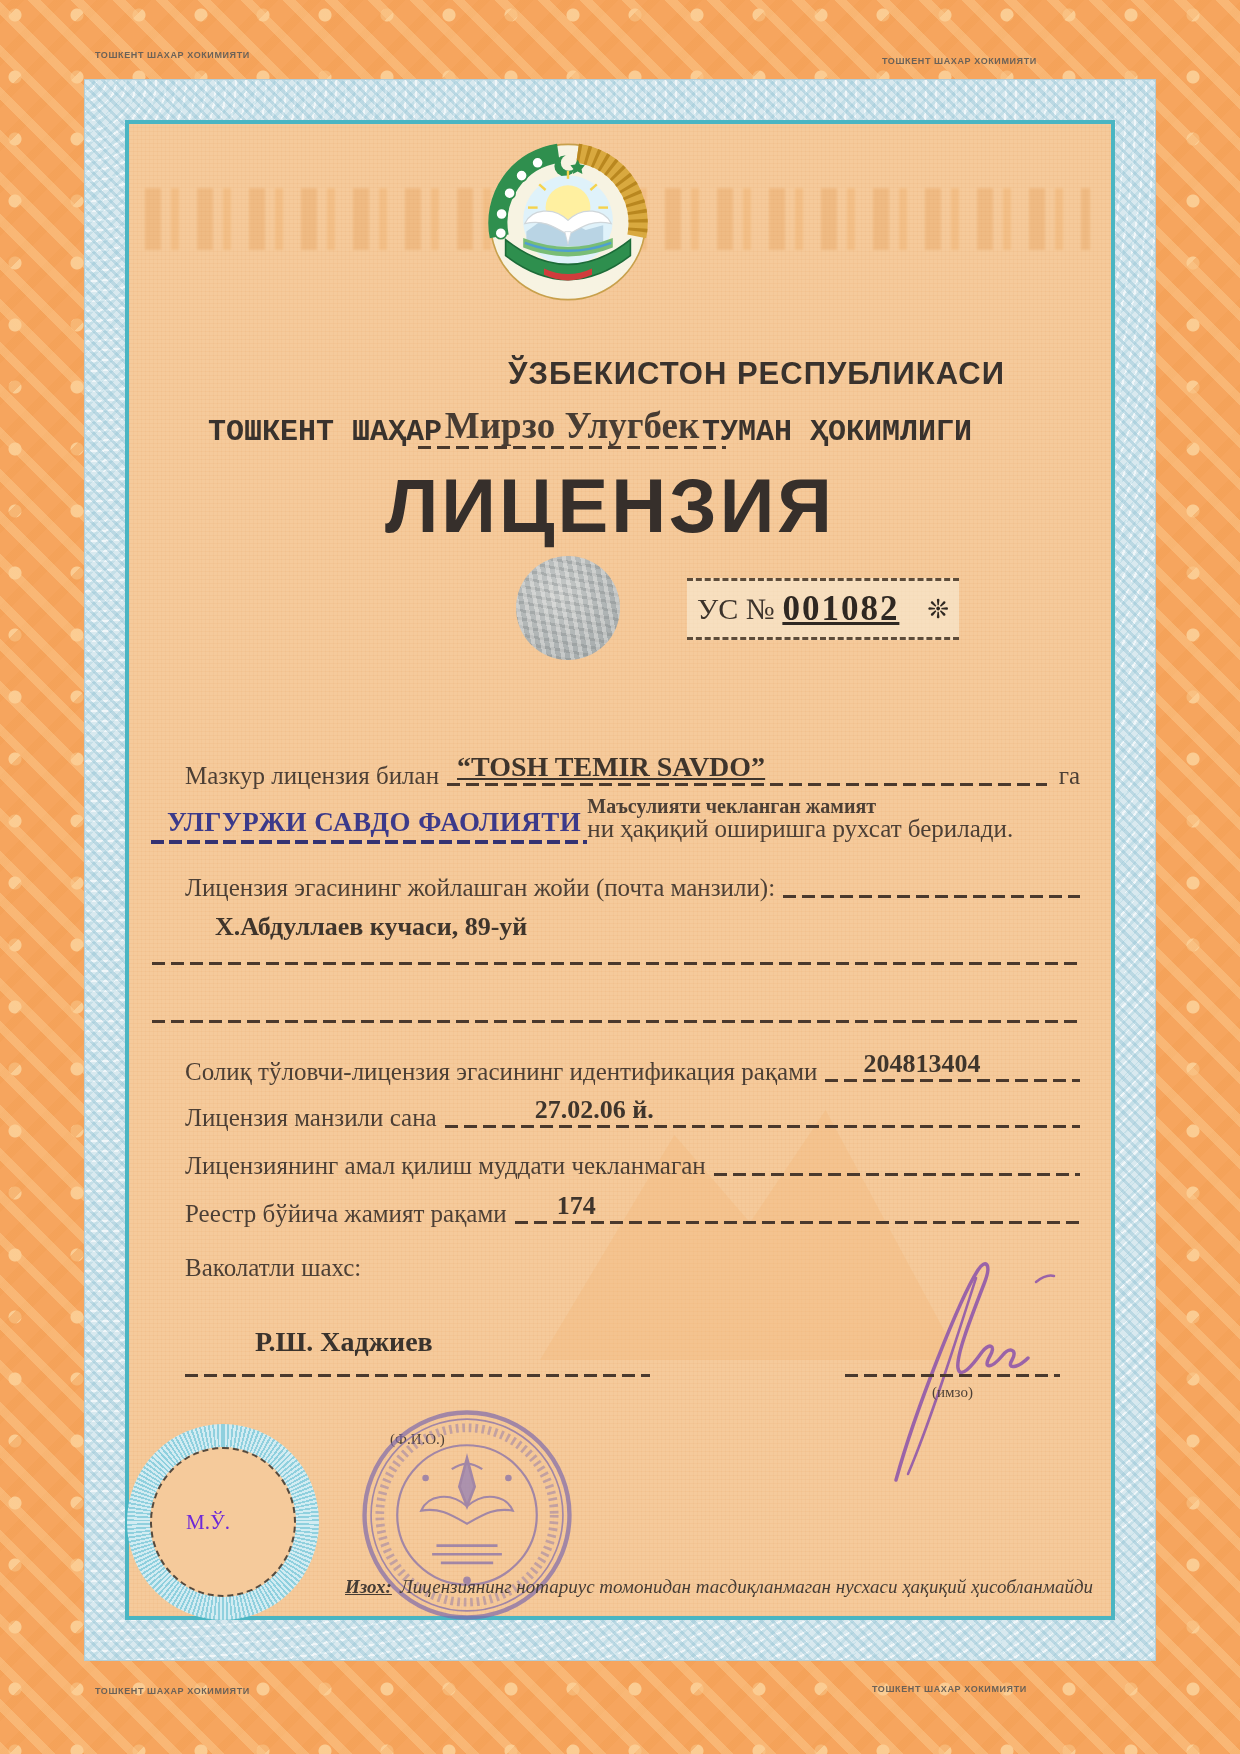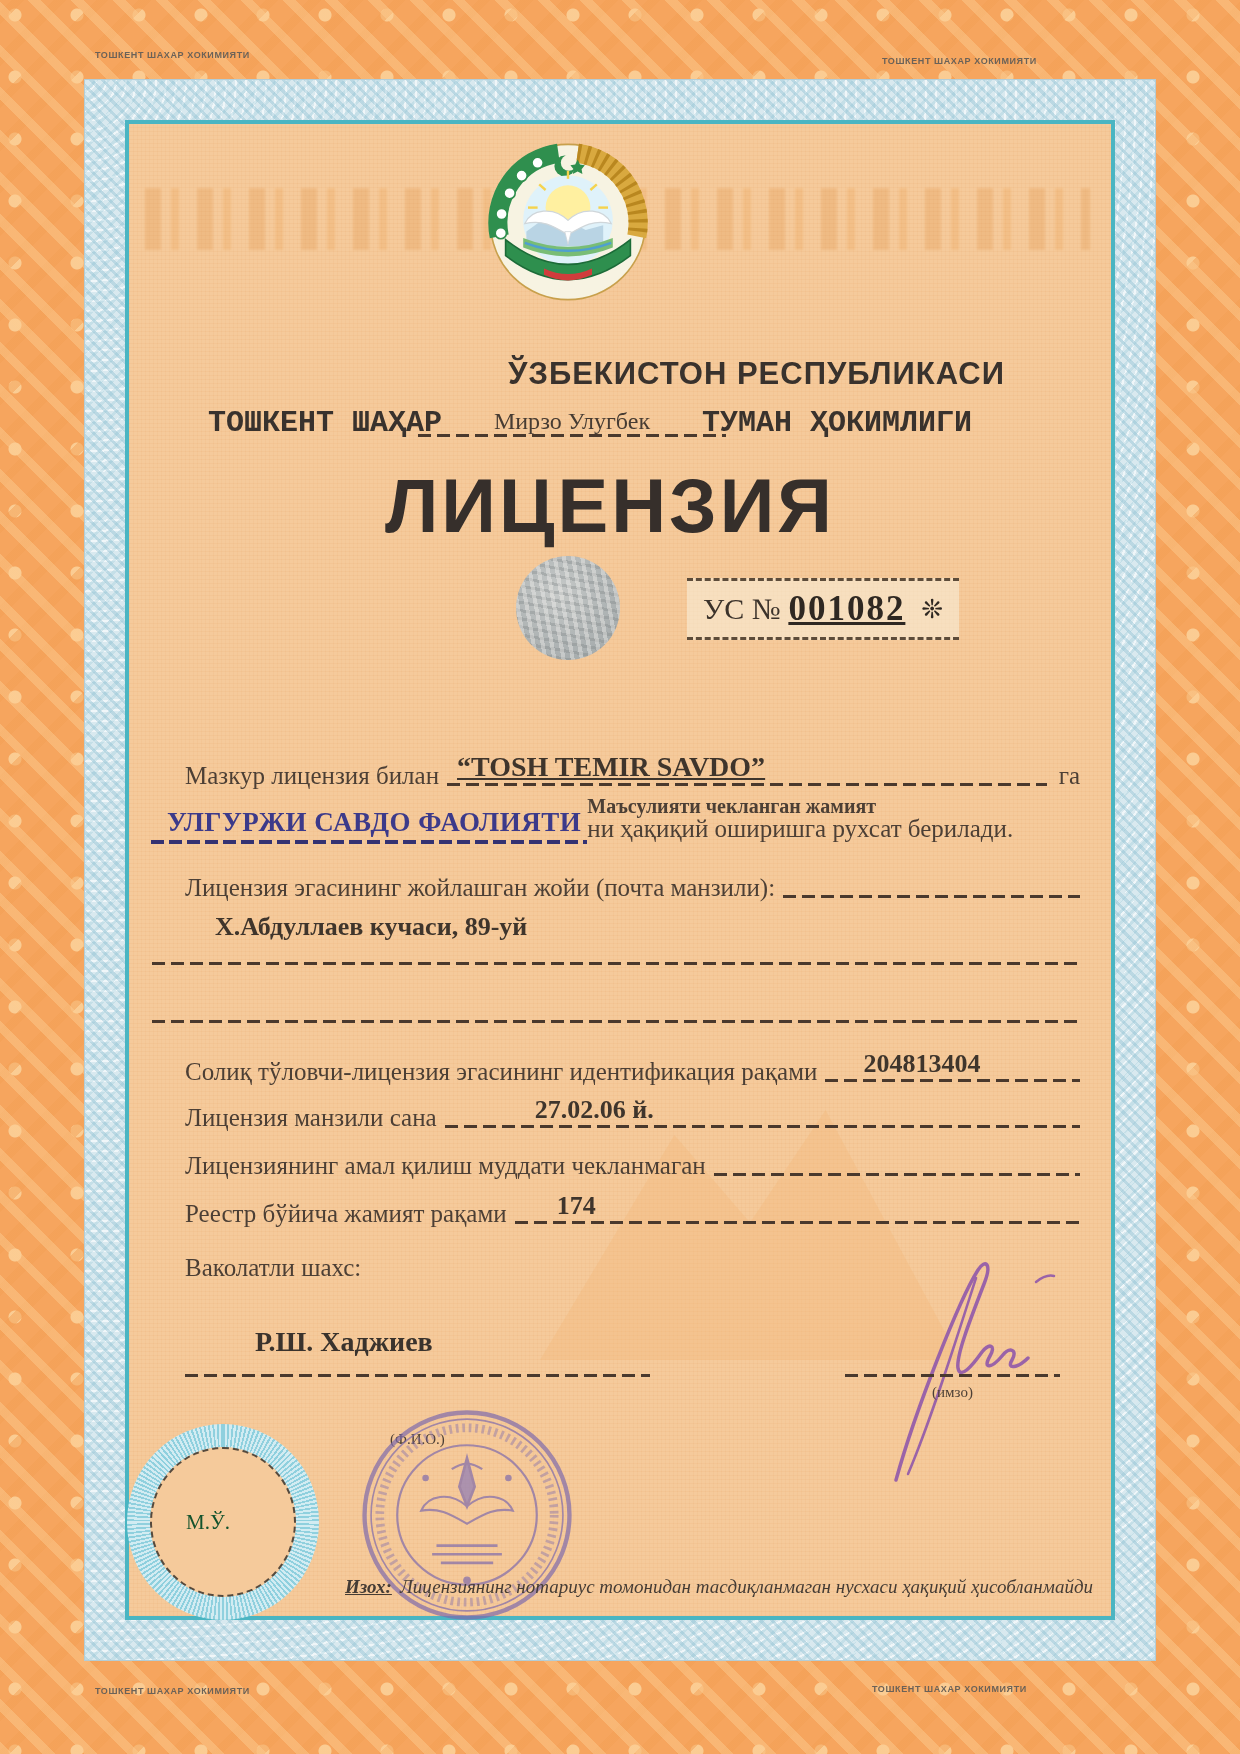--- a/index.html
+++ b/index.html
@@ -53,40 +53,40 @@
     color:#39322d; letter-spacing:1px;
   }
   .h-city{
     position:absolute; top:406px; left:60px; width:1060px; text-align:center;
     color:#39322d; white-space:nowrap;
   }
   .h-city .b{font-family:Liberation Mono, monospace; font-weight:bold; font-size:30px;}
   .h-city .blank{display:inline-block; position:relative; width:260px; vertical-align:baseline;}
   .h-city .blank .dash{position:absolute; left:-24px; right:-24px; bottom:0;}
   .h-city .blank .val{
-    position:relative; bottom:2px; font-size:24px; color:#473c33; font-weight:normal;
+    position:relative; bottom:2px; font-size:37px; color:#473c33; font-weight:bold;
   }
   .h-title{
     position:absolute; top:462px; left:0; width:1220px; text-align:center;
     font-family:"Liberation Sans", sans-serif; font-weight:bold; font-size:76px;
     color:#362f2b; letter-spacing:3px;
   }
   .hologram{
     position:absolute; left:516px; top:556px; width:104px; height:104px; border-radius:50%;
     background:
       repeating-linear-gradient(80deg, rgba(255,255,255,.35) 0 4px, transparent 4px 9px),
       repeating-linear-gradient(10deg, rgba(120,130,135,.35) 0 3px, transparent 3px 8px),
       radial-gradient(circle at 40% 35%, #c3cacd, #a3adb2 70%, #96a1a6);
     opacity:.92;
   }
   .lic-box{
     position:absolute; left:687px; top:578px; width:272px; height:62px;
     border-top:3px dashed #5d4c3a; border-bottom:3px dashed #5d4c3a;
     background:rgba(248,240,220,.55);
-    display:flex; align-items:center; padding:0 16px; box-sizing:border-box;
+    display:flex; align-items:center; padding:0 10px; box-sizing:border-box;
   }
   .lic-box .ser{font-size:30px; color:#3c332b;}
   .lic-box .num{font-size:35px; font-weight:bold; color:#2f2822; margin-left:8px; letter-spacing:2px;text-decoration:underline;}
   .lic-box .mark{margin-left:auto; font-size:26px; color:#2f2822;}
   .row{position:absolute; display:flex; align-items:flex-end; font-size:25px; color:#4c3f35; white-space:nowrap;}
   .dash{height:3px; background:repeating-linear-gradient(90deg,#4a392d 0 13px, transparent 13px 19px);}
   .fill{flex:1; position:relative; margin-left:8px;}
   .fill .dash{position:absolute; left:0; right:0; bottom:4px;}
   .fill .val{position:absolute; bottom:7px; font-weight:bold; font-size:26px; color:#3f352c;}
   .suffix{margin-left:12px;}
@@ -108,21 +108,21 @@
   .seal{
     position:absolute; left:127px; top:1424px; width:192px; height:196px; border-radius:50%;
     background:repeating-conic-gradient(#8fd0de 0 1.2deg, #d2ecf2 1.2deg 2.6deg);
     display:flex; align-items:center; justify-content:center;
   }
   .seal-inner{
     width:142px; height:146px; border-radius:50%;
     border:2px dashed #56493c; background:#f5ca9b;
     display:flex; align-items:center; justify-content:center;
   }
-  .seal-label{font-size:21px; color:#14532d; margin-right:30px;}
+  .seal-label{font-size:21px; color:#6d28d9; margin-right:30px;}
   .stamp{position:absolute; left:358px; top:1406px; width:218px; height:218px; opacity:.68;}
   .footer-note{
     position:absolute; left:345px; top:1576px; width:730px;
     font-size:19px; font-style:italic; color:#453c35; white-space:nowrap;
   }
   .footer-note .lbl{font-weight:bold; text-decoration:underline; margin-right:8px;}
 </style>
 </head>
 <body>
 

